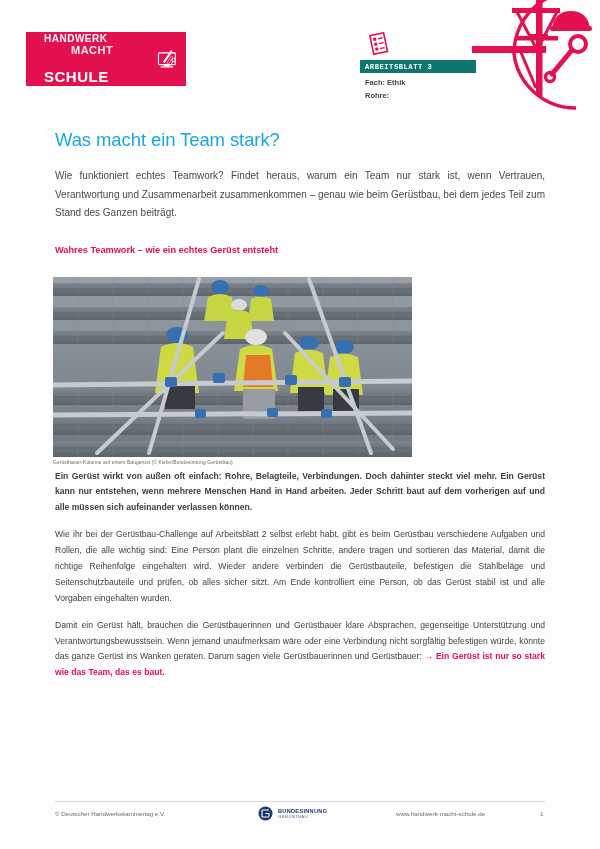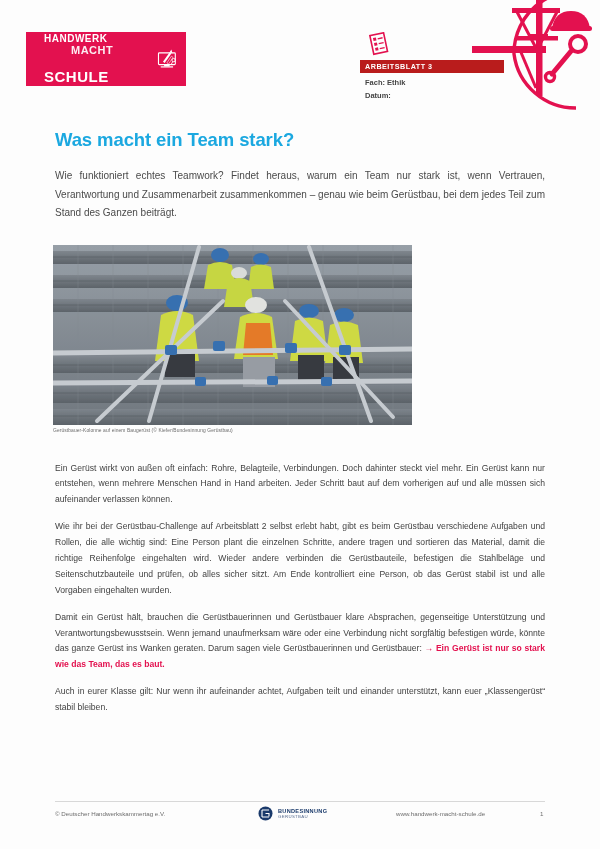--- a/index.html
+++ b/index.html
@@ -45,46 +45,46 @@
   .logo-icon{margin-left:10px;width:46px;height:42px;}
 
   .sheet-meta{
     position:absolute;left:360px;top:34px;width:140px;
   }
   .sheet-doc-icon{
     position:absolute;left:6px;top:-2px;width:26px;height:26px;
   }
   .sheet-bar{
     position:absolute;left:0;top:26px;
-    width:144px;height:13px;
-    background:#b91c1c;
+    width:116px;height:13px;
+    background:#0f766e;
     color:#fff;font-size:7.2px;font-weight:bold;
     letter-spacing:.5px;
     display:flex;align-items:center;
-    padding-left:5px;box-sizing:border-box;
+    padding-left:5px;box-sizing:border-box;font-family:Liberation Mono, monospace;
   }
   .sheet-line{
     position:absolute;left:5px;
     font-size:7.5px;color:#444;font-weight:bold;
   }
   .sheet-line.f{top:44px;}
   .sheet-line.d{top:57px;}
 
   .corner-art{
     position:absolute;right:0;top:-8px;width:128px;height:118px;
   }
 
   
   .content{position:absolute;left:0;top:115px;width:600px;}
 
   .page-title{
     margin:14px 0 0 55px;
     color:#1BA8E0;
     font-size:18.5px;
-    font-weight:bold;
+    font-weight:normal;
     letter-spacing:-0.1px;
   }
 
   .intro{
     margin:16px 55px 0 55px;
     font-size:10px;
     line-height:1.85;
     color:#4a4a4a;
     text-align:justify;
   }
@@ -109,21 +109,21 @@
     letter-spacing:.1px;
   }
 
   .body-p{
     margin:11px 55px 0 55px;
     font-size:8.6px;
     line-height:1.85;
     color:#3f3f3f;
     text-align:justify;
   }
-  .body-p.first{margin-top:28px;}
+  .body-p.first{margin-top:4px;font-weight:bold;}
   .hl{color:#E3114F;font-weight:bold;}
 
   
   .footer{
     position:absolute;left:0;bottom:18px;width:600px;
     height:30px;
   }
   .footer-rule{
     position:absolute;left:55px;top:0;width:490px;height:1px;
     background:#d8d8d8;
@@ -182,21 +182,21 @@
           <rect x="8.5" y="5" width="3" height="3" fill="#E3114F"></rect>
           <rect x="13" y="6" width="5" height="1.3" fill="#E3114F"></rect>
           <rect x="8.5" y="10" width="3" height="3" fill="#E3114F"></rect>
           <rect x="13" y="11" width="5" height="1.3" fill="#E3114F"></rect>
           <rect x="8.5" y="15" width="3" height="3" fill="#E3114F"></rect>
           <rect x="13" y="16" width="5" height="1.3" fill="#E3114F"></rect>
         </g>
       </svg>
       <div class="sheet-bar">ARBEITSBLATT 3</div>
       <div class="sheet-line f">Fach: Ethik</div>
-      <div class="sheet-line d">Datum:</div>
+      <div class="sheet-line d">Rohre:</div>
     </div>
 
     <svg class="corner-art" viewBox="0 0 128 118">
       <path d="M128 4 A62 62 0 0 0 42 62 A62 62 0 0 0 104 116" fill="none" stroke="#E3114F" stroke-width="3.4"></path>
       <rect x="0" y="54" width="74" height="7" fill="#E3114F"></rect>
       <rect x="64" y="0" width="6.5" height="104" fill="#E3114F"></rect>
       <rect x="40" y="16" width="48" height="5" fill="#E3114F"></rect>
       <rect x="44" y="44" width="42" height="4.5" fill="#E3114F"></rect>
       <path d="M44 18 L64 56" stroke="#E3114F" stroke-width="3"></path>
       <path d="M86 18 L66 56" stroke="#E3114F" stroke-width="3"></path>
@@ -209,20 +209,21 @@
       <circle cx="78" cy="85" r="4.5" fill="none" stroke="#E3114F" stroke-width="3.4"></circle>
     </svg>
   </div>
 
   <div class="content">
 
     <h1 class="page-title">Was macht ein Team stark?</h1>
 
     <p class="intro">Wie funktioniert echtes Teamwork? Findet heraus, warum ein Team nur stark ist, wenn Vertrauen, Verantwortung und Zusammenarbeit zusammenkommen – genau wie beim Gerüstbau, bei dem jedes Teil zum Stand des Ganzen beiträgt.</p>
 
+    <h2 class="subhead">Wahres Teamwork – wie ein echtes Gerüst entsteht</h2>
 
     <div class="photo-wrap">
       <svg viewBox="0 0 359 180" width="359" height="180" preserveAspectRatio="none">
         <defs>
           <linearGradient id="skyG" x1="0" y1="0" x2="0" y2="1">
             <stop offset="0%" stop-color="#9aa3ab"></stop>
             <stop offset="100%" stop-color="#6f777e"></stop>
           </linearGradient>
           <linearGradient id="deckG" x1="0" y1="0" x2="0" y2="1">
             <stop offset="0%" stop-color="#7e868d"></stop>
@@ -310,21 +311,20 @@
       </svg>
     </div>
 
     <div class="photo-caption">Gerüstbauer-Kolonne auf einem Baugerüst (© Kiefer/Bundesinnung Gerüstbau)</div>
 
     <p class="body-p first">Ein Gerüst wirkt von außen oft einfach: Rohre, Belagteile, Verbindungen. Doch dahinter steckt viel mehr. Ein Gerüst kann nur entstehen, wenn mehrere Menschen Hand in Hand arbeiten. Jeder Schritt baut auf dem vorherigen auf und alle müssen sich aufeinander verlassen können.</p>
     <p class="body-p">Wie ihr bei der Gerüstbau-Challenge auf Arbeitsblatt 2 selbst erlebt habt, gibt es beim Gerüstbau verschiedene Aufgaben und Rollen, die alle wichtig sind: Eine Person plant die einzelnen Schritte, andere tragen und sortieren das Material, damit die richtige Reihenfolge eingehalten wird. Wieder andere verbinden die Gerüstbauteile, befestigen die Stahlbeläge und Seitenschutzbauteile und prüfen, ob alles sicher sitzt. Am Ende kontrolliert eine Person, ob das Gerüst stabil ist und alle Vorgaben eingehalten wurden.</p>
 
     <p class="body-p"><span>Damit ein Gerüst hält, brauchen die Gerüstbauerinnen und Gerüstbauer klare Absprachen, gegenseitige Unterstützung und Verantwortungsbewusstsein. Wenn jemand unaufmerksam wäre oder eine Verbindung nicht sorgfältig befestigen würde, könnte das ganze Gerüst ins Wanken geraten. Darum sagen viele Gerüstbauerinnen und Gerüstbauer: </span><span class="hl">→ Ein Gerüst ist nur so stark wie das Team, das es baut.</span></p>
 
-    <p class="body-p">Auch in eurer Klasse gilt: Nur wenn ihr aufeinander achtet, Aufgaben teilt und einander unterstützt, kann euer „Klassengerüst“ stabil bleiben.</p>
   </div>
 
   <div class="footer">
     <div class="footer-rule"></div>
     <div class="footer-left">© Deutscher Handwerkskammertag e.V.</div>
     <div class="footer-logo">
       <svg width="15" height="15" viewBox="0 0 15 15">
         <circle cx="7.5" cy="7.5" r="7" fill="#1a3a6b"></circle>
         <path d="M4 4 h7 M4 4 v7 M4 11 h7" stroke="#ffffff" stroke-width="1.1" fill="none"></path>
         <path d="M7.5 7.5 h3.5 v3" stroke="#ffffff" stroke-width="1.1" fill="none"></path>

